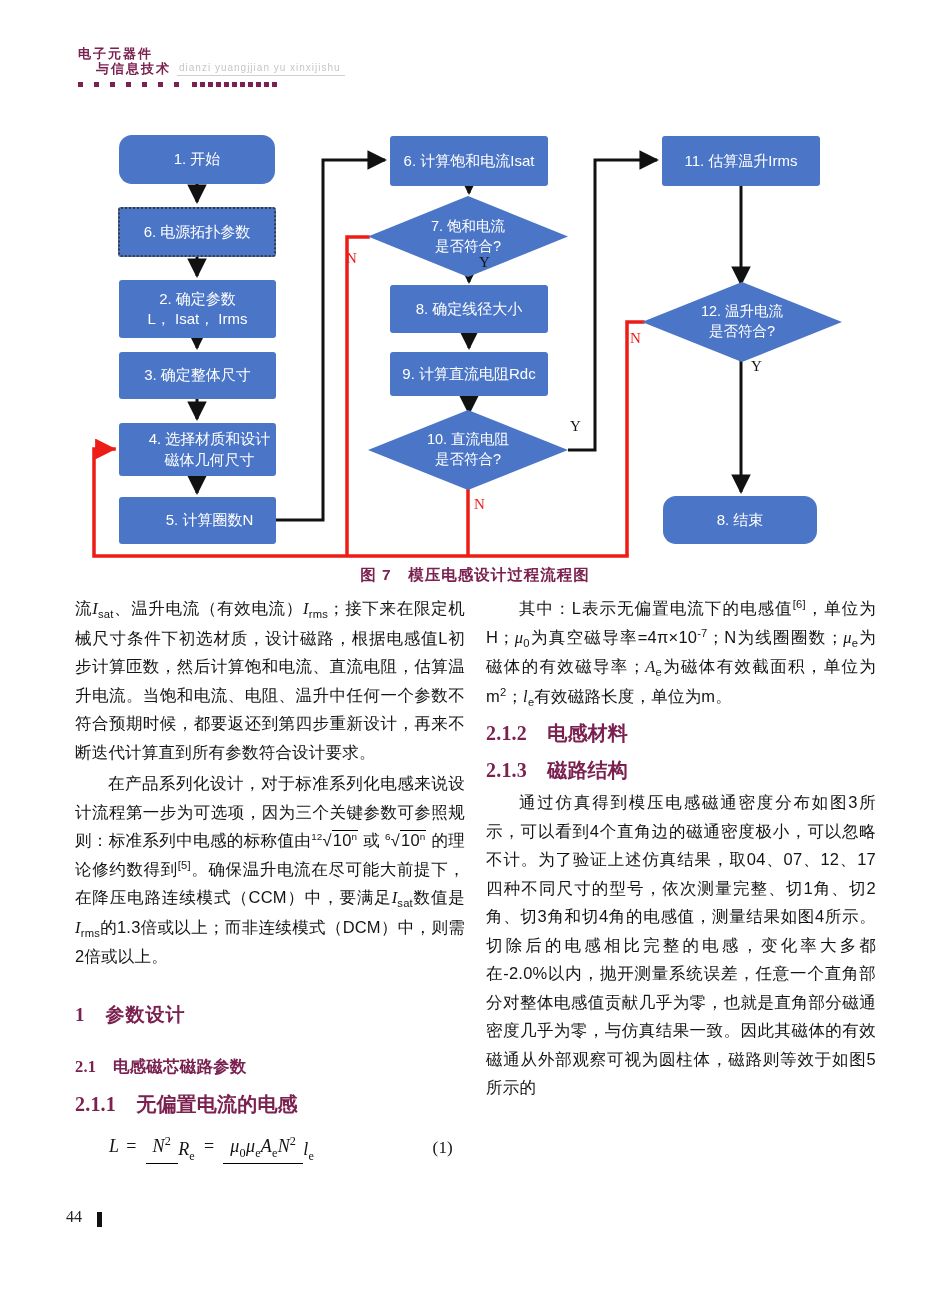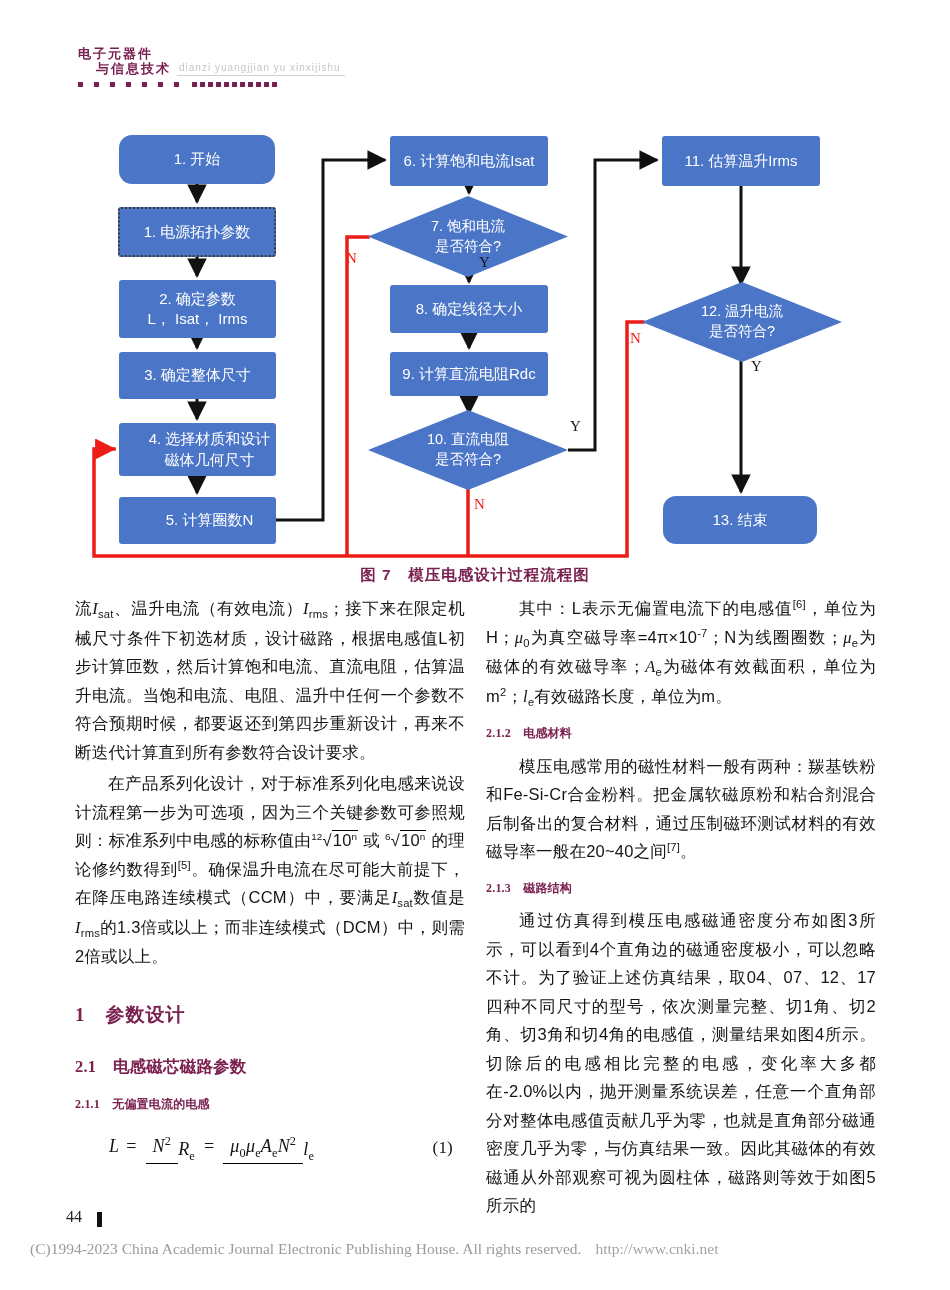--- a/index.html
+++ b/index.html
@@ -56,21 +56,21 @@
   .col{position:absolute;top:594px;width:390px;font-size:16.5px;line-height:28.5px;
        text-align:justify;letter-spacing:0.2px;}
   .col-left{left:75px;}
   .col-right{left:486px;}
   .col p{margin:0 0 3px;}
   .col p.indent{text-indent:2em;}
   .col h2{font-size:19px;font-weight:bold;color:var(--heading-maroon);
           font-family:"Liberation Serif",serif;margin:30px 0 0;letter-spacing:1px;}
   .col h3{font-size:16.5px;font-weight:bold;color:var(--heading-maroon);
           font-family:"Liberation Serif",serif;margin:24px 0 0;}
-  .col h4{font-size:12px;font-weight:bold;color:var(--heading-maroon);
+  .col h4{font-size:20px;font-weight:bold;color:var(--heading-maroon);
           font-family:"Liberation Serif",serif;margin:8px 0 4px;}
   .col sub,.col sup{font-size:0.68em;line-height:0;}
   .col i{font-family:"Liberation Serif",serif;}
   .radical .rbody{border-top:1.5px solid #000;padding:0 1px;}
   .radical sup{font-size:0.6em;}
   
   .formula{display:flex;align-items:center;justify-content:space-between;
     margin:14px 0 0;padding-left:34px;font-family:"Liberation Serif",serif;
     font-size:18px;font-style:normal;}
   .frac{display:inline-flex;flex-direction:row;align-items:center;
@@ -133,42 +133,42 @@
 
       <g stroke="#ed1c16" stroke-width="3.5" fill="none" stroke-linecap="square">
         <path d="M368 237 H347 V554"></path>
         <path d="M468 488 V554"></path>
         <path d="M643 322 H627 V554"></path>
         <path d="M627 556 H94 V449 H114" marker-end="url(#ar)"></path>
       </g>
     </svg>
     <div id="flow-nodes">
         <div class="node rounded" style="left: 119px; top: 135px; width: 156px; height: 49px;">1. 开始</div>
-        <div class="node dotted" style="left: 118px; top: 207px; width: 158px; height: 50px;">1. 电源拓扑参数</div>
+        <div class="node dotted" style="left: 118px; top: 207px; width: 158px; height: 50px;">6. 电源拓扑参数</div>
         <div class="node " style="left: 119px; top: 280px; width: 157px; height: 58px;">2. 确定参数<br>L， Isat， Irms</div>
         <div class="node " style="left: 119px; top: 352px; width: 157px; height: 47px;">3. 确定整体尺寸</div>
         <div class="node " style="left: 119px; top: 423px; width: 157px; height: 53px; padding-left: 24px;">4. 选择材质和设计<br>磁体几何尺寸</div>
         <div class="node " style="left: 119px; top: 497px; width: 157px; height: 47px; padding-left: 24px;">5. 计算圈数N</div>
         <div class="node " style="left: 390px; top: 136px; width: 158px; height: 50px;">6. 计算饱和电流Isat</div>
         <div class="node diamond" style="left: 368px; top: 196px; width: 200px; height: 81px;">
           <span class="dshape"></span>
           <span class="dtext">7. 饱和电流<br>是否符合?</span>
         </div>
         <div class="node " style="left: 390px; top: 285px; width: 158px; height: 48px;">8. 确定线径大小</div>
         <div class="node " style="left: 390px; top: 352px; width: 158px; height: 44px;">9. 计算直流电阻Rdc</div>
         <div class="node diamond" style="left: 368px; top: 410px; width: 200px; height: 80px;">
           <span class="dshape"></span>
           <span class="dtext">10. 直流电阻<br>是否符合?</span>
         </div>
         <div class="node " style="left: 662px; top: 136px; width: 158px; height: 50px;">11. 估算温升Irms</div>
         <div class="node diamond" style="left: 642px; top: 282px; width: 200px; height: 80px;">
           <span class="dshape"></span>
           <span class="dtext">12. 温升电流<br>是否符合?</span>
         </div>
-        <div class="node rounded" style="left: 663px; top: 496px; width: 154px; height: 48px;">13. 结束</div>
+        <div class="node rounded" style="left: 663px; top: 496px; width: 154px; height: 48px;">8. 结束</div>
       </div>
     <div id="flow-labels">
         <span class="edge-label y" style="left: 479px; top: 254px;">Y</span>
         <span class="edge-label y" style="left: 570px; top: 418px;">Y</span>
         <span class="edge-label y" style="left: 751px; top: 358px;">Y</span>
         <span class="edge-label n" style="left: 346px; top: 250px;">N</span>
         <span class="edge-label n" style="left: 474px; top: 496px;">N</span>
         <span class="edge-label n" style="left: 630px; top: 330px;">N</span>
       </div>
   </div>
@@ -188,24 +188,20 @@
           </span><span class="op">=</span><span class="frac">
             <span class="top"><i>μ</i><sub>0</sub><i>μ</i><sub>e</sub><i>A</i><sub>e</sub><i>N</i><sup>2</sup></span>
             <span class="bot"><i>l</i><sub>e</sub></span>
           </span></span>
         <span class="eqno">(1)</span>
       </div>
     </div>
   <div class="col col-right" id="col-right">
       <p class="indent">其中：L表示无偏置电流下的电感值<sup>[6]</sup>，单位为H；<i>μ</i><sub>0</sub>为真空磁导率=4π×10<sup>-7</sup>；N为线圈圈数；<i>μ</i><sub>e</sub>为磁体的有效磁导率；<i>A</i><sub>e</sub>为磁体有效截面积，单位为m<sup>2</sup>；<i>l</i><sub>e</sub>有效磁路长度，单位为m。</p>
       <h4>2.1.2　电感材料</h4>
-      <p class="indent">模压电感常用的磁性材料一般有两种：羰基铁粉和Fe-Si-Cr合金粉料。把金属软磁原粉和粘合剂混合后制备出的复合材料，通过压制磁环测试材料的有效磁导率一般在20~40之间<sup>[7]</sup>。</p>
       <h4>2.1.3　磁路结构</h4>
       <p class="indent">通过仿真得到模压电感磁通密度分布如图3所示，可以看到4个直角边的磁通密度极小，可以忽略不计。为了验证上述仿真结果，取04、07、12、17四种不同尺寸的型号，依次测量完整、切1角、切2角、切3角和切4角的电感值，测量结果如图4所示。切除后的电感相比完整的电感，变化率大多都在-2.0%以内，抛开测量系统误差，任意一个直角部分对整体电感值贡献几乎为零，也就是直角部分磁通密度几乎为零，与仿真结果一致。因此其磁体的有效磁通从外部观察可视为圆柱体，磁路则等效于如图5所示的</p>
     </div>
 
   <div class="pagenum">44</div>
   <div class="pagenum-bar"></div>
-  <div class="copyright">
-    <span>(C)1994-2023 China Academic Journal Electronic Publishing House. All rights reserved.</span><a class="url" href="#">http://www.cnki.net</a>
-  </div>
 
 </div>
 
 </body></html>

